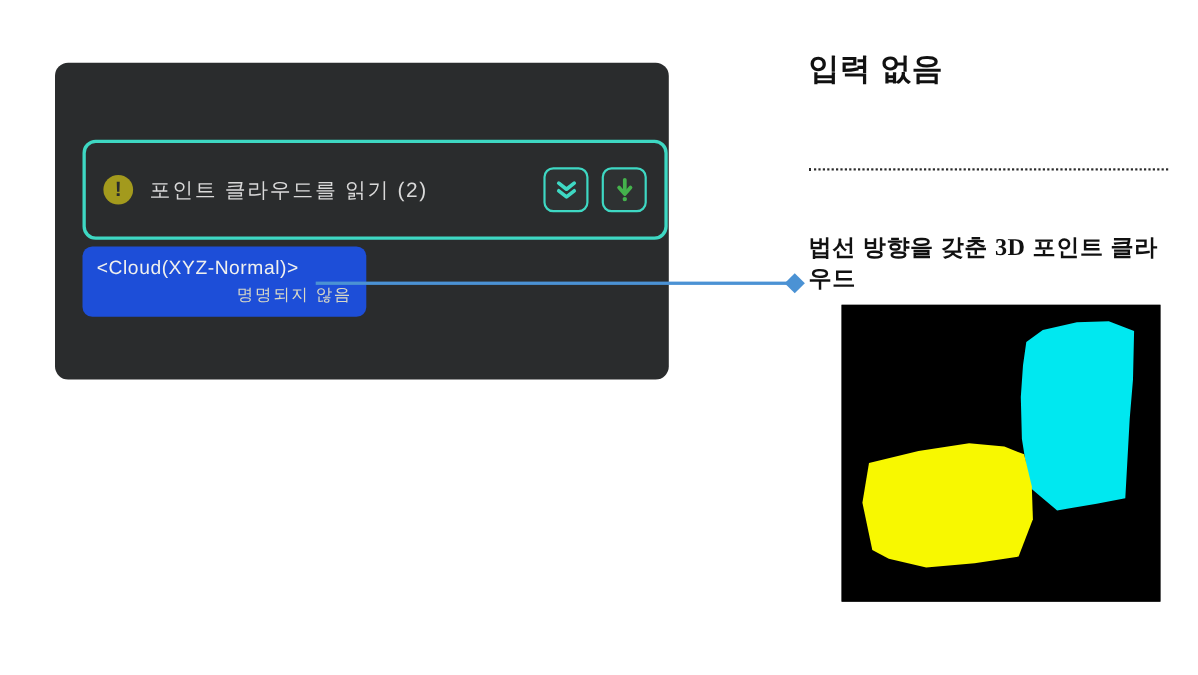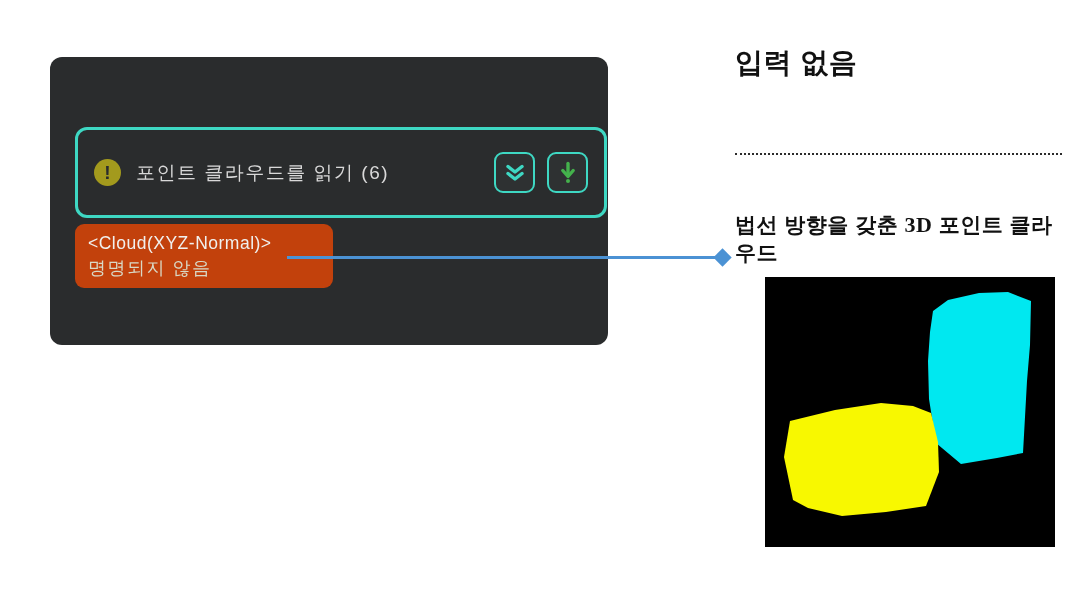--- a/index.html
+++ b/index.html
@@ -37,26 +37,26 @@
   .node-buttons { margin-left: auto; display: flex; gap: 12px; }
   .nbtn {
     width: 41px; height: 41px;
     background: #2e3132; border: 2.5px solid #3ed8c3; border-radius: 9px;
     display: flex; align-items: center; justify-content: center;
     cursor: pointer; padding: 0;
   }
   .port {
     position: absolute; left: 25px; top: 167px;
     width: 258px; min-height: 64px;
-    background: #c2410c; border-radius: 9px;
+    background: #1d4ed8; border-radius: 9px;
     padding: 7px 13px;
     letter-spacing: 0.5px;
   }
   .port-type { color: #f0f0ee; font-size: 17.5px; line-height: 25px; white-space: nowrap; }
-  .port-name { color: #d9d9c6; font-size: 18px; line-height: 25px; letter-spacing: 1.5px; }
+  .port-name { color: #d9d9c6; font-size: 15px; line-height: 25px; letter-spacing: 1.5px; text-align: right; }
 
   
   .connector-line {
     position: absolute; left: 287px; top: 256px;
     width: 431px; height: 2.5px; background: #4b92d4;
   }
   .connector-diamond {
     position: absolute; left: 716px; top: 251px;
     width: 13px; height: 13px; background: #4b92d4;
     transform: rotate(45deg);
@@ -95,21 +95,21 @@
 <body>
 
 <div class="canvas">
 
   <div class="panel">
 
     <div class="node">
       <div class="warn-icon">
         <span>!</span>
       </div>
-      <div class="node-title">포인트 클라우드를 읽기 (6)</div>
+      <div class="node-title">포인트 클라우드를 읽기 (2)</div>
       <div class="node-buttons">
         <button class="nbtn">
           <svg width="24" height="24" viewBox="0 0 24 24">
             <path d="M5 5.5 L12 11 L19 5.5" fill="none" stroke="#3ed8c3" stroke-width="3.4" stroke-linecap="round" stroke-linejoin="round"></path>
             <path d="M5 12.5 L12 18 L19 12.5" fill="none" stroke="#3ed8c3" stroke-width="3.4" stroke-linecap="round" stroke-linejoin="round"></path>
           </svg>
         </button>
         <button class="nbtn">
           <svg width="24" height="24" viewBox="0 0 24 24">
             <path d="M12 2.5 L12 12" fill="none" stroke="#44b24c" stroke-width="3.4" stroke-linecap="round"></path>

